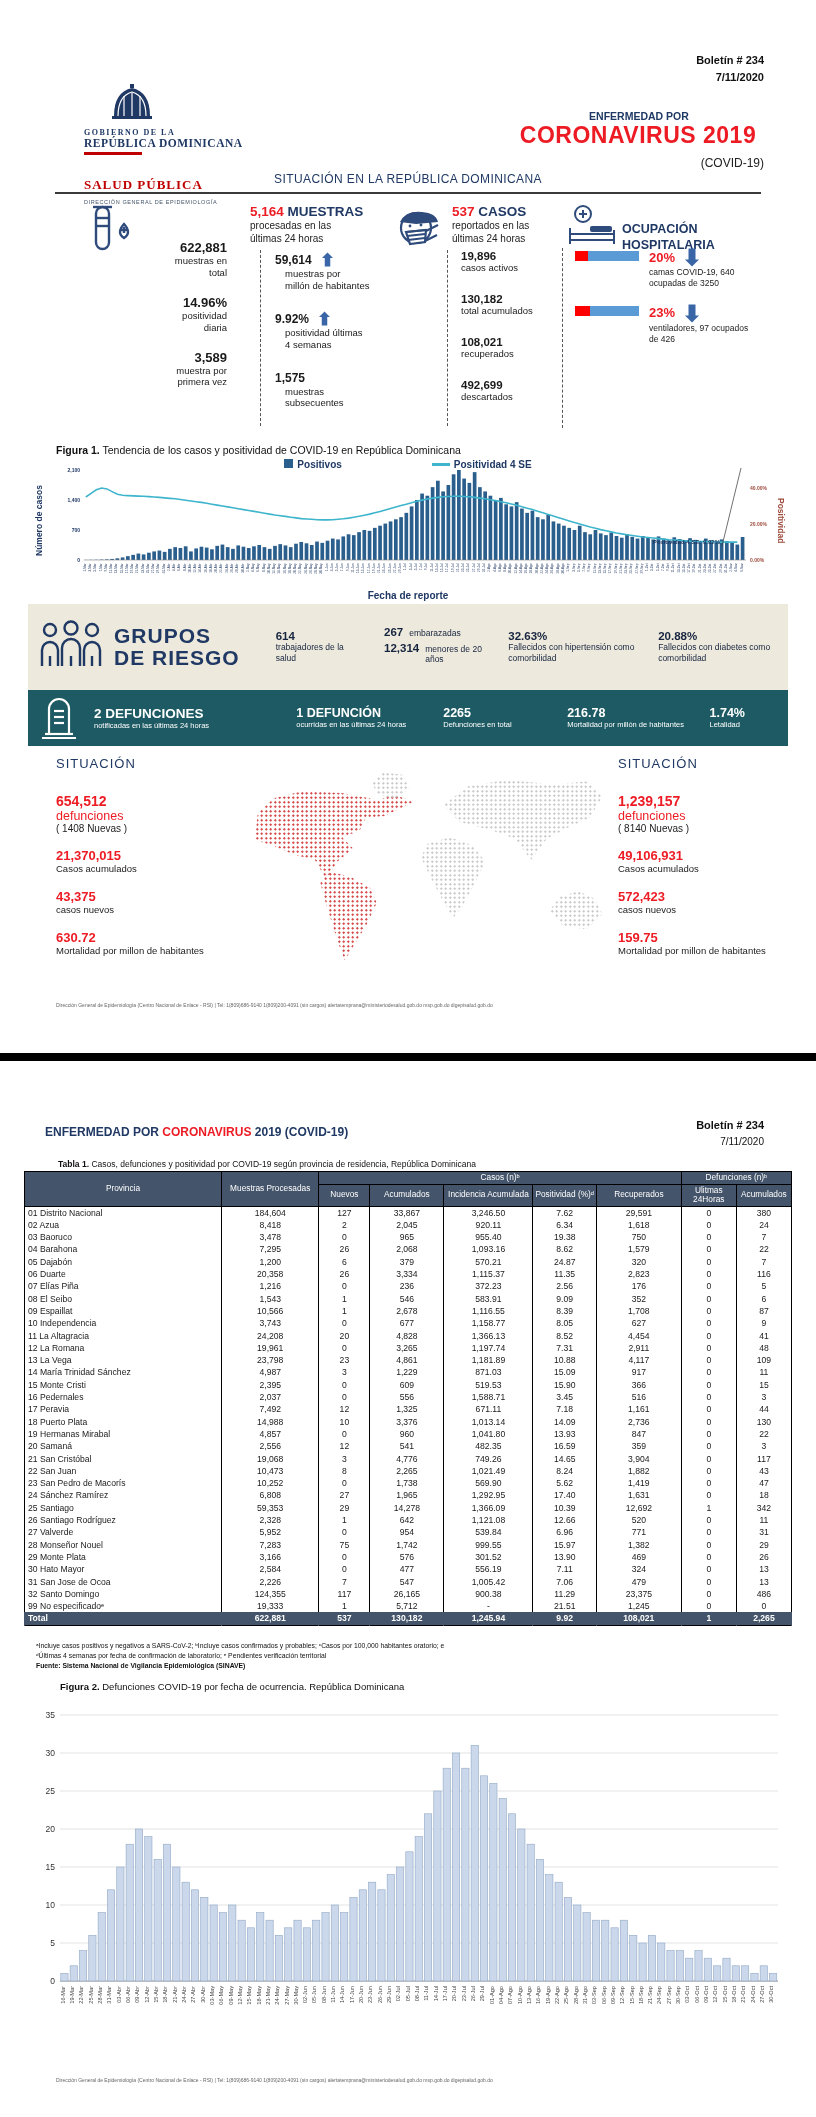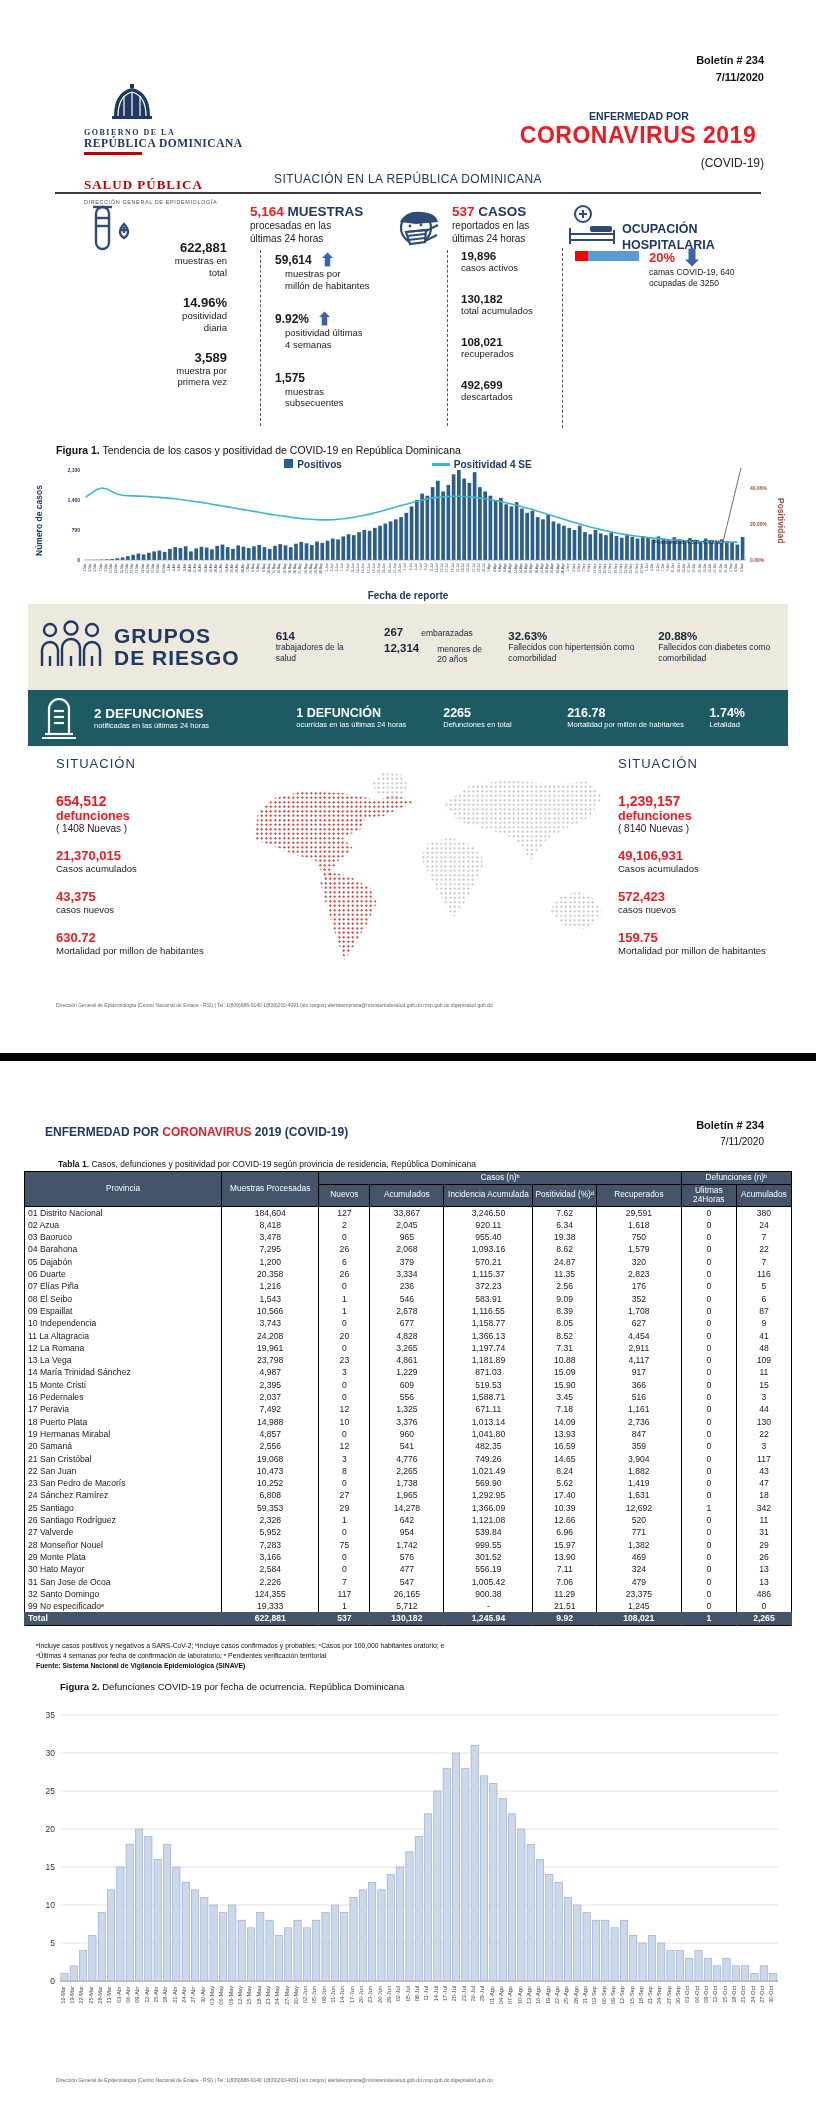--- a/index.html
+++ b/index.html
@@ -66,33 +66,33 @@
   #fig1-ylab-r{left:786px;top:498px;transform:rotate(90deg);transform-origin:0 0;font-size:8.5px;font-weight:bold;color:#9E4B3C;white-space:nowrap;}
   #fig1-wrap{left:40px;top:468px;}
   #fig1-xlab{left:0;top:590px;width:100%;text-align:center;font-size:10px;font-weight:bold;color:#1F3864;}
 
   
   #risk{left:28px;top:604px;right:28px;height:86px;background:#EDE9DC;display:flex;align-items:center;padding:0 10px;box-sizing:border-box;}
   #risk .title{margin:0 14px 0 10px;font-size:21px;font-weight:bold;color:#1F3864;letter-spacing:1px;line-height:1.05;white-space:nowrap;}
   .risk-col{margin-left:22px;}
   .risk-col .v{font-size:11.5px;font-weight:bold;color:#16243f;}
   .risk-col .l{font-size:8.5px;color:#16243f;line-height:1.25;}
-  .risk-mini{display:flex;gap:18px;align-items:baseline;margin-bottom:3px;}
+  .risk-mini{display:flex;gap:6px;align-items:baseline;margin-bottom:3px;}
 
   
   #deaths{left:28px;top:690px;right:28px;height:56px;background:#1D5A63;color:#fff;display:flex;align-items:center;padding:0 14px;box-sizing:border-box;}
   .death-col{margin-left:18px;}
   .death-col .v{font-weight:bold;font-size:12.5px;}
   .death-col .l{font-size:7.5px;line-height:1.25;}
 
   
   .sit-col .title{font-size:13px;color:#1F3864;letter-spacing:1px;margin-bottom:22px;}
   .sit-item{margin-bottom:14px;}
   .sit-item .v{font-weight:bold;font-size:13px;color:#ED1C24;}
-  .sit-item .vl{font-weight:bold;font-size:12.5px;color:#ED1C24;}
+  .sit-item .vl{font-weight:normal;font-size:12.5px;color:#ED1C24;}
   .sit-item .s{font-size:10px;color:#222;}
   .sit-item .l{font-size:9.5px;color:#222;line-height:1.25;}
   #sit-left{left:56px;top:756px;width:180px;}
   #sit-right{left:618px;top:756px;width:175px;}
   #map{left:232px;top:772px;width:378px;height:192px;}
   .dots{position:absolute;}
   .dots.red{background-image:radial-gradient(circle,#D23B3B 0.9px,transparent 1.05px);background-size:4.5px 4.5px;}
   .dots.gray{background-image:radial-gradient(circle,#C6C6C6 0.9px,transparent 1.05px);background-size:4.5px 4.5px;}
   #footer1{left:56px;top:1002px;right:40px;font-size:5px;color:#666;}
 
@@ -255,20 +255,33 @@
       <div class="hosp-bar">
           <div class="hb-red" style="width: 20%;"></div>
           <div class="hb-blue"></div>
         </div>
       <div class="hosp-txt">
         <span class="hosp-pct">20%</span>
         <svg class="arr" width="14" height="19" viewBox="0 0 14 18">
             <polygon points="7,18 0,11 3.5,11 3.5,0 10.5,0 10.5,11 14,11" fill="#3A66A7"></polygon>
           </svg>
         <div class="hosp-lab"><span>camas COVID-19,  640</span><br><span>ocupadas de 3250</span></div>
+      </div>
+    </div>
+    <div class="hosp-item">
+      <div class="hosp-bar">
+          <div class="hb-red" style="width: 23%;"></div>
+          <div class="hb-blue"></div>
+        </div>
+      <div class="hosp-txt">
+        <span class="hosp-pct">23%</span>
+        <svg class="arr" width="14" height="19" viewBox="0 0 14 18">
+            <polygon points="7,18 0,11 3.5,11 3.5,0 10.5,0 10.5,11 14,11" fill="#3A66A7"></polygon>
+          </svg>
+        <div class="hosp-lab"><span>ventiladores, 97 ocupados</span><br><span>de 426</span></div>
       </div>
     </div>
   </div>
 
   <div class="abs" id="fig1-caption">
     <span class="cap-b">Figura 1.</span><span> Tendencia de los casos y positividad de COVID-19 en República Dominicana</span>
   </div>
   <div class="abs" id="fig1-legend">
     <span><span class="mk1"></span><span>Positivos</span></span>
     <span><span class="mk2"></span><span>Positividad 4 SE</span></span>

